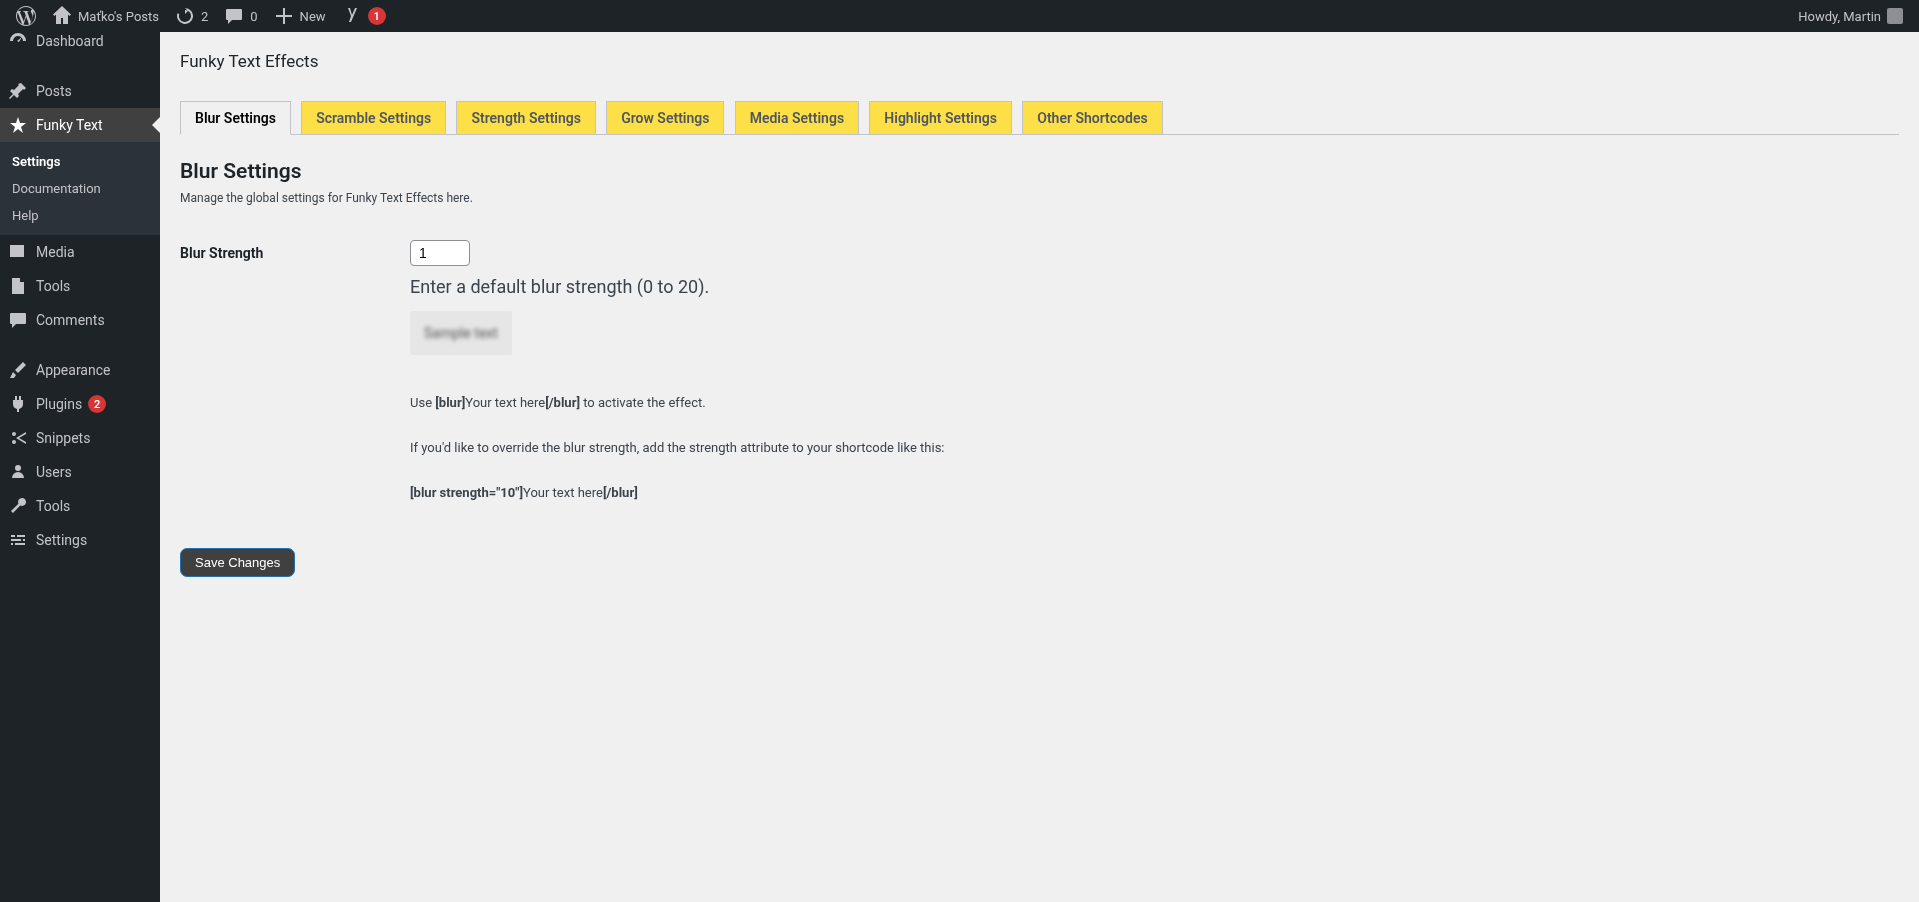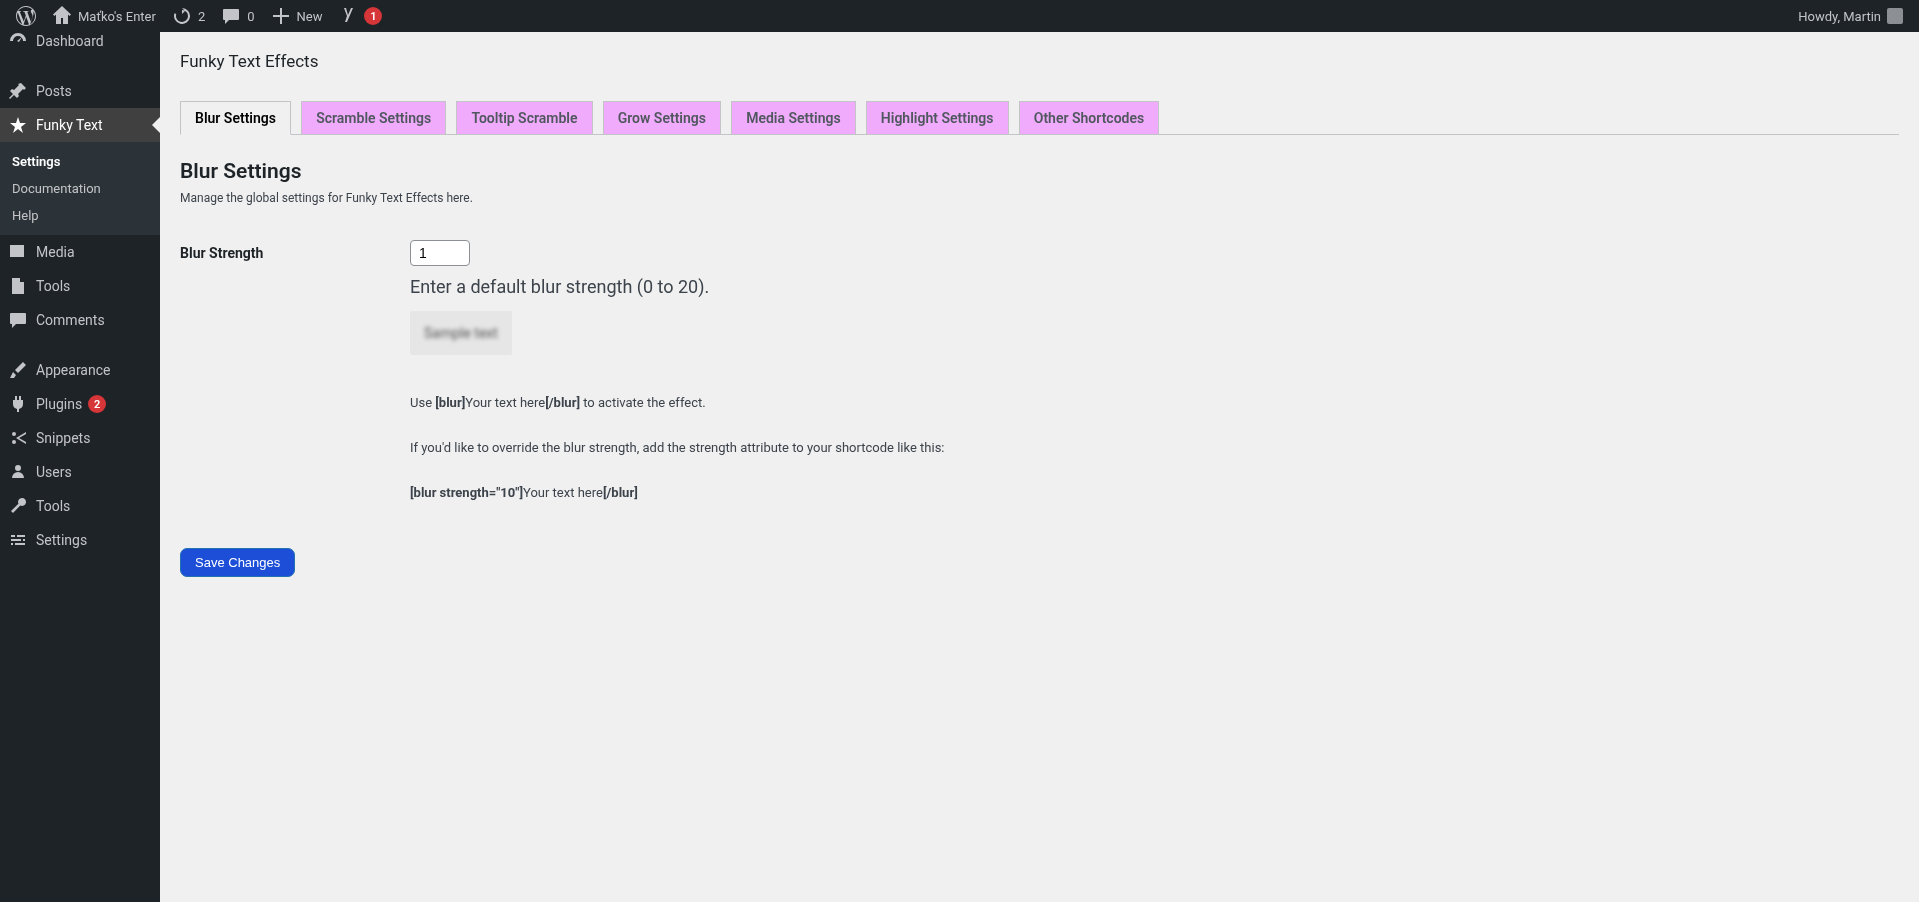--- a/index.html
+++ b/index.html
@@ -28,41 +28,41 @@
 .menu-separator { height: 16px; }
 .update-badge { background: #d63638; color: #fff; border-radius: 10px; min-width: 18px; height: 18px; display: inline-flex; align-items: center; justify-content: center; font-size: 11px; font-weight: 600; margin-left: 6px; padding: 0 5px; }
 
 
 #wpcontent { margin-left: 160px; padding-top: 32px; }
 #wpbody-content { padding: 10px 20px 40px; }
 h1.page-title { font-size: 17px; font-weight: 400; color: #1d2327; padding: 9px 0 20px; }
 
 
 .nav-tab-wrapper { border-bottom: 1px solid #c3c4c7; margin: 0; padding-top: 9px; }
-.nav-tab { display: inline-block; padding: 8px 14px; margin-left: 0.5em; background: #f0abfc; border: 1px solid #c3c4c7; border-bottom: none; color: #50575e; font-size: 14px; font-weight: 600; cursor: pointer; position: relative; top: 1px; }
+.nav-tab { display: inline-block; padding: 8px 14px; margin-left: 0.5em; background: #fde047; border: 1px solid #c3c4c7; border-bottom: none; color: #50575e; font-size: 14px; font-weight: 600; cursor: pointer; position: relative; top: 1px; }
 .nav-tab:first-child { margin-left: 0; }
 .nav-tab.active { background: #f0f0f1; border-bottom: 1px solid #f0f0f1; color: #000; }
 
 h2.section-title { font-size: 21px; font-weight: 600; color: #1d2327; margin: 24px 0 8px; }
 p.section-desc { font-size: 12px; margin: 0 0 20px; }
 
 
 .form-table { width: 100%; border-collapse: collapse; }
 .form-table th { text-align: left; vertical-align: top; padding: 20px 10px 20px 0; width: 220px; font-weight: 700; font-size: 14px; color: #1d2327; }
 .form-table td { padding: 15px 10px; vertical-align: top; font-size: 14px; }
 input[type=number] { width: 60px; padding: 4px 8px; border: 1px solid #8c8f94; border-radius: 4px; font-size: 14px; background: #fff; }
 .description { font-size: 18px; color: #3c434a; display: block; margin-top: 10px; }
 .sample-box { display: inline-block; background: #e6e6e6; padding: 14px 14px; margin: 14px 0; border-radius: 2px; }
 .sample-box span { filter: blur(2px); color: #555; font-size: 14px; }
 .help-p { font-size: 13px; margin: 24px 0 0; line-height: 1.6; }
 .help-p strong { font-weight: 700; }
 
 
 .submit { margin-top: 30px; }
-.button-primary { background: #1d4ed8; border: 1px solid #2271b1; color: #fff; padding: 6px 14px; border-radius: 7px; font-size: 13px; cursor: pointer; }
+.button-primary { background: #404040; border: 1px solid #2271b1; color: #fff; padding: 6px 14px; border-radius: 7px; font-size: 13px; cursor: pointer; }
 
 svg { display: block; }
 </style>
 </head>
 <body>
 
 <div id="adminbar">
   <div class="ab-left">
     <div class="ab-item">
       <span class="ab-icon">
@@ -70,21 +70,21 @@
             <path d="M10 0C4.5 0 0 4.5 0 10s4.5 10 10 10 10-4.5 10-10S15.5 0 10 0zM1 10c0-1.3.3-2.5.8-3.6l4.3 11.8C3.1 16.8 1 13.6 1 10zm9 9c-.9 0-1.7-.1-2.5-.4l2.7-7.8 2.8 7.6c0 .1 0 .1.1.1-.9.3-2 .5-3.1.5zm1.2-13.2c.5 0 1-.1 1-.1.5-.1.4-.8-.1-.7 0 0-1.4.1-2.3.1-.9 0-2.3-.1-2.3-.1-.5 0-.5.7-.1.7 0 0 .5.1 1 .1l1.4 3.8-2 5.9L3.7 5.8c.5 0 1-.1 1-.1.5-.1.4-.8-.1-.7 0 0-1.4.1-2.3.1h-.3C3.7 2.7 6.6 1 10 1c2.5 0 4.7.9 6.4 2.5h-.1c-.9 0-1.5.8-1.5 1.7 0 .8.4 1.4.9 2.2.4.6.8 1.4.8 2.5 0 .8-.3 1.7-.7 2.9l-.9 3-3.7-10zm6.3-.4c1 1.4 1.5 3 1.5 4.7 0 3.6-2 6.8-4.9 8.4l2.7-8c.5-1.3.7-2.3.7-3.3 0-.6-.1-1.2-.3-1.8h.3z"></path>
           </svg>
       </span>
     </div>
     <div class="ab-item">
       <span class="ab-icon">
         <svg viewBox="0 0 20 20" width="20" height="20">
             <path d="M16 8.5l1.5 1.5 1.5-1.5L10 0 1 8.5 2.5 10 4 8.5V18h5v-6h2v6h5z"></path>
           </svg>
       </span>
-      <span>Maťko's Enter</span>
+      <span>Maťko's Posts</span>
     </div>
     <div class="ab-item">
       <span class="ab-icon">
         <svg viewBox="0 0 20 20" width="20" height="20">
             <path d="M10 2v2a6 6 0 1 1-5.7 4.1L2.5 7.3A8 8 0 1 0 10 2zm0 0l3 3-3 3V2z"></path>
           </svg>
       </span>
       <span>2</span>
     </div>
     <div class="ab-item">
@@ -229,21 +229,21 @@
   </ul>
 </div>
 
 <div id="wpcontent">
   <div id="wpbody-content">
     <h1 class="page-title">Funky Text Effects</h1>
 
     <div class="nav-tab-wrapper">
       <span class="nav-tab active">Blur Settings</span>
       <span class="nav-tab">Scramble Settings</span>
-      <span class="nav-tab">Tooltip Scramble</span>
+      <span class="nav-tab">Strength Settings</span>
       <span class="nav-tab">Grow Settings</span>
       <span class="nav-tab">Media Settings</span>
       <span class="nav-tab">Highlight Settings</span>
       <span class="nav-tab">Other Shortcodes</span>
     </div>
 
     <h2 class="section-title">Blur Settings</h2>
     <p class="section-desc">Manage the global settings for Funky Text Effects here.</p>
 
     <table class="form-table">

